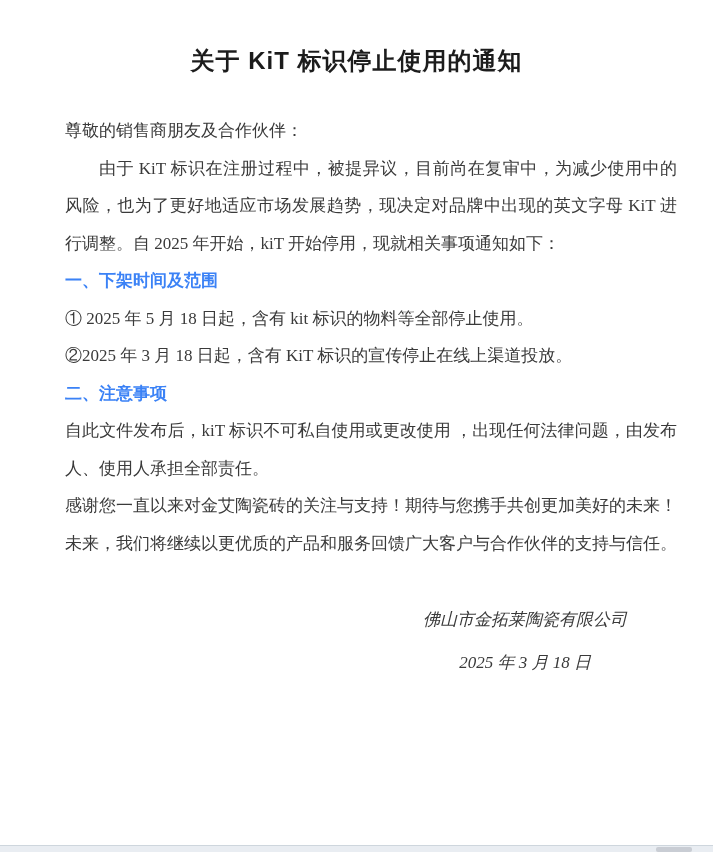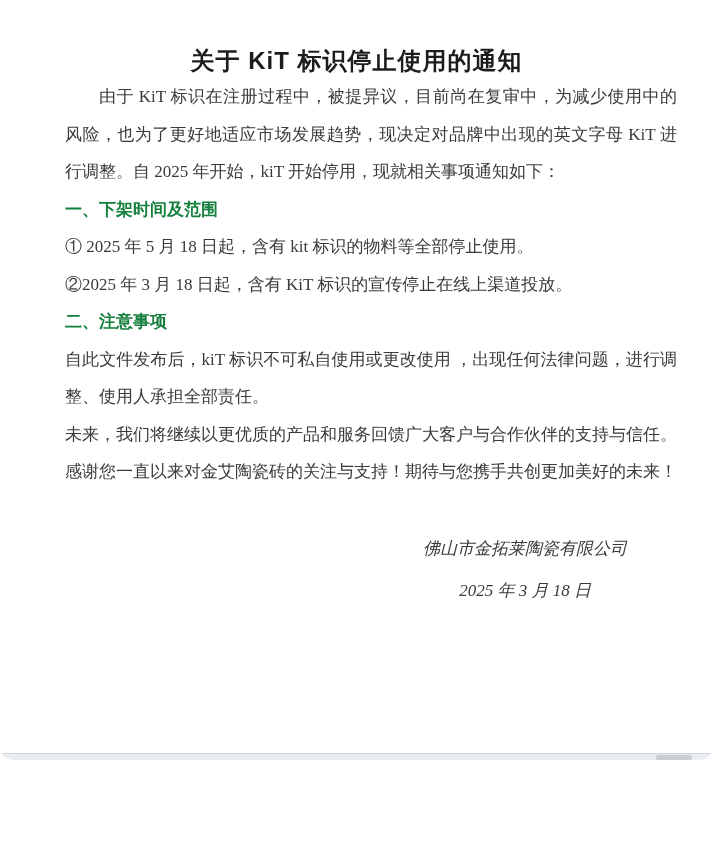--- a/index.html
+++ b/index.html
@@ -1,25 +1,24 @@
 <!DOCTYPE html>
 <html><head>
 <meta charset="utf-8">
 <style>
   * { margin: 0; padding: 0; box-sizing: border-box; }
   html, body { background: #ffffff; }
   .viewport {
     position: relative;
     width: 713px;
-    height: 760px;
+    height: 852px;
     background: #ffffff;
     overflow: hidden;
     font-family: "Liberation Serif", "DejaVu Serif", serif;
     color: #3a3a3a;
-    border-radius: 14px;
   }
   .page {
     padding: 0 36px 0 65px;
   }
   .title {
     margin: 44px -36px 0 -65px;   
     text-align: center;
     font-family: "Liberation Sans", "DejaVu Sans", sans-serif;
     font-weight: bold;
     font-size: 24px;
@@ -38,21 +37,21 @@
     text-align: justify;
   }
   .indent {
     text-indent: 2em;
   }
   .heading {
     font-family: "Liberation Sans", "DejaVu Sans", sans-serif;
     font-weight: bold;
     font-size: 17px;
     line-height: 37.5px;
-    color: #15803d;
+    color: #3b82f6;
   }
   .signature {
     width: 212px;
     margin: 39px 46px 0 auto;
     text-align: center;
     font-style: italic;
   }
   .signature .date-line {
     margin-top: 5px;
     text-align: center;
@@ -79,37 +78,38 @@
 </head>
 <body>
 
 <div class="viewport">
   <div class="page">
 
     <h1 class="title">关于 KiT 标识停止使用的通知</h1>
 
     <div class="body-text">
 
+      <p class="salutation">尊敬的销售商朋友及合作伙伴：</p>
 
       <p class="para indent">由于 KiT 标识在注册过程中，被提异议，目前尚在复审中，为减少使用中的风险，也为了更好地适应市场发展趋势，现决定对品牌中出现的英文字母 KiT 进行调整。自 2025 年开始，kiT 开始停用，现就相关事项通知如下：</p>
 
       <h2 class="heading">一、下架时间及范围</h2>
 
       <p class="para">① 2025 年 5 月 18 日起，含有 kit 标识的物料等全部停止使用。</p>
 
       <p class="para">②2025 年 3 月 18 日起，含有 KiT 标识的宣传停止在线上渠道投放。</p>
 
       <h2 class="heading">二、注意事项</h2>
 
-      <p class="para">自此文件发布后，kiT 标识不可私自使用或更改使用 ，出现任何法律问题，进行调整、使用人承担全部责任。</p>
+      <p class="para">自此文件发布后，kiT 标识不可私自使用或更改使用 ，出现任何法律问题，由发布人、使用人承担全部责任。</p>
 
 
+      <p class="para">感谢您一直以来对金艾陶瓷砖的关注与支持！期待与您携手共创更加美好的未来！</p>
+
       <p class="para">未来，我们将继续以更优质的产品和服务回馈广大客户与合作伙伴的支持与信任。</p>
-
-      <p class="para">感谢您一直以来对金艾陶瓷砖的关注与支持！期待与您携手共创更加美好的未来！</p>
 
       <div class="signature">
         <p class="company-line">佛山市金拓莱陶瓷有限公司</p>
         <p class="date-line">2025 年 3 月 18 日</p>
       </div>
 
     </div>
   </div>
 
   <div class="hscrollbar">

